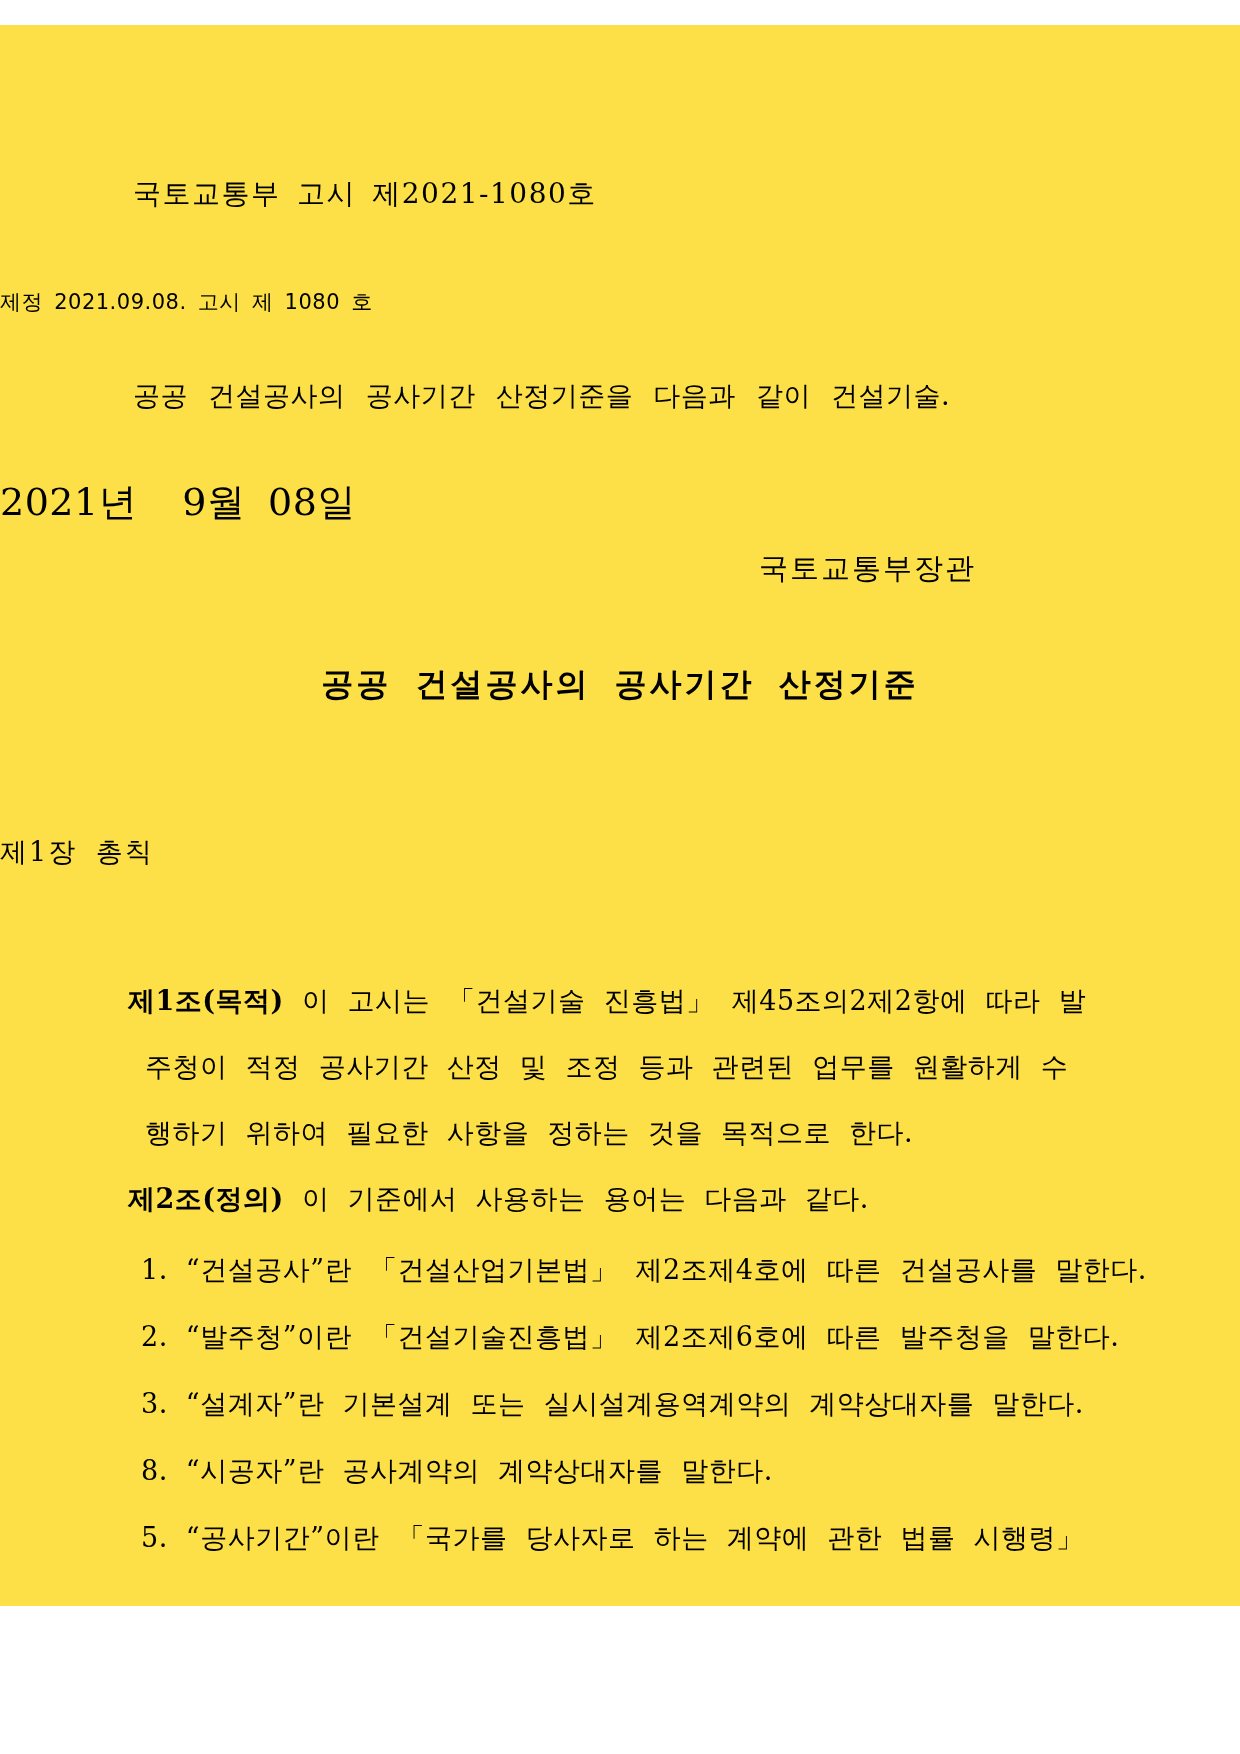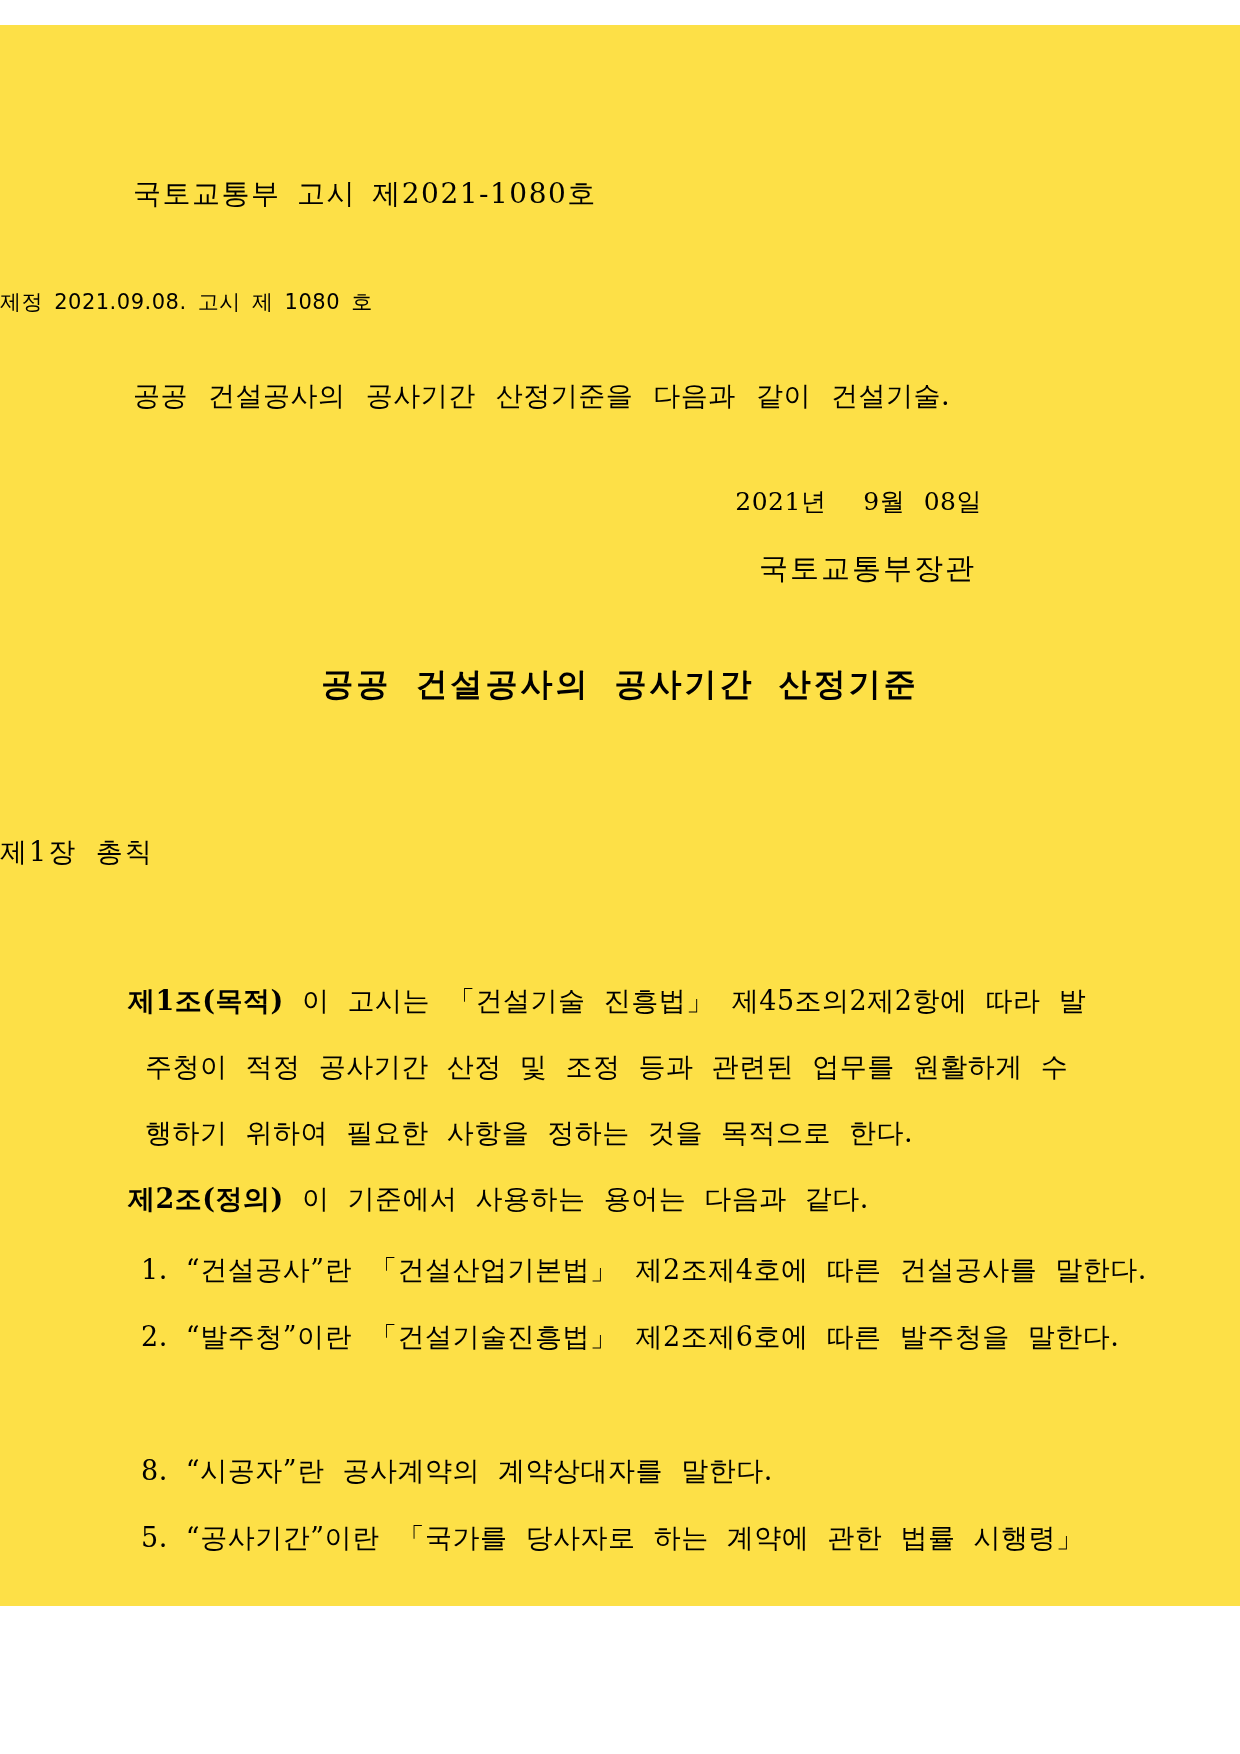--- a/index.html
+++ b/index.html
@@ -43,22 +43,22 @@
   }
   .proclamation {
     left: 133px;
     top: 352px;
     word-spacing: 11px;
   }
   .date-line {
     left: 0;
     right: 258px;
     top: 458px;
-    text-align: right;
-    font-size: 25px;
+    text-align: left;
+    font-size: 38px;
     white-space: pre;
     word-spacing: 10px;
   }
   .signatory {
     left: 0;
     right: 264px;
     top: 524px;
     text-align: right;
     font-size: 29px;
     letter-spacing: 2px;
@@ -129,20 +129,21 @@
   <div class="line body-line a1-l2">주청이 적정 공사기간 산정 및 조정 등과 관련된 업무를 원활하게 수</div>
 
   <div class="line body-line a1-l3">행하기 위하여 필요한 사항을 정하는 것을 목적으로 한다.</div>
 
   <div class="line body-line a2-l1"><span class="article-label">제2조(정의)</span><span> 이 기준에서 사용하는 용어는 다음과 같다.</span></div>
 
   <div class="line body-line item-1">1. “건설공사”란 「건설산업기본법」 제2조제4호에 따른 건설공사를 말한다.</div>
 
   <div class="line body-line item-2">2. “발주청”이란 「건설기술진흥법」 제2조제6호에 따른 발주청을 말한다.</div>
 
+  <div class="line body-line item-3">3. “설계자”란 기본설계 또는 실시설계용역계약의 계약상대자를 말한다.</div>
 
   <div class="line body-line item-4">8. “시공자”란 공사계약의 계약상대자를 말한다.</div>
 
   <div class="line body-line item-5">5. “공사기간”이란 「국가를 당사자로 하는 계약에 관한 법률 시행령」</div>
 
   <div class="line footer-page-number">- 1 -</div>
 
 </div>
 
 </body></html>

